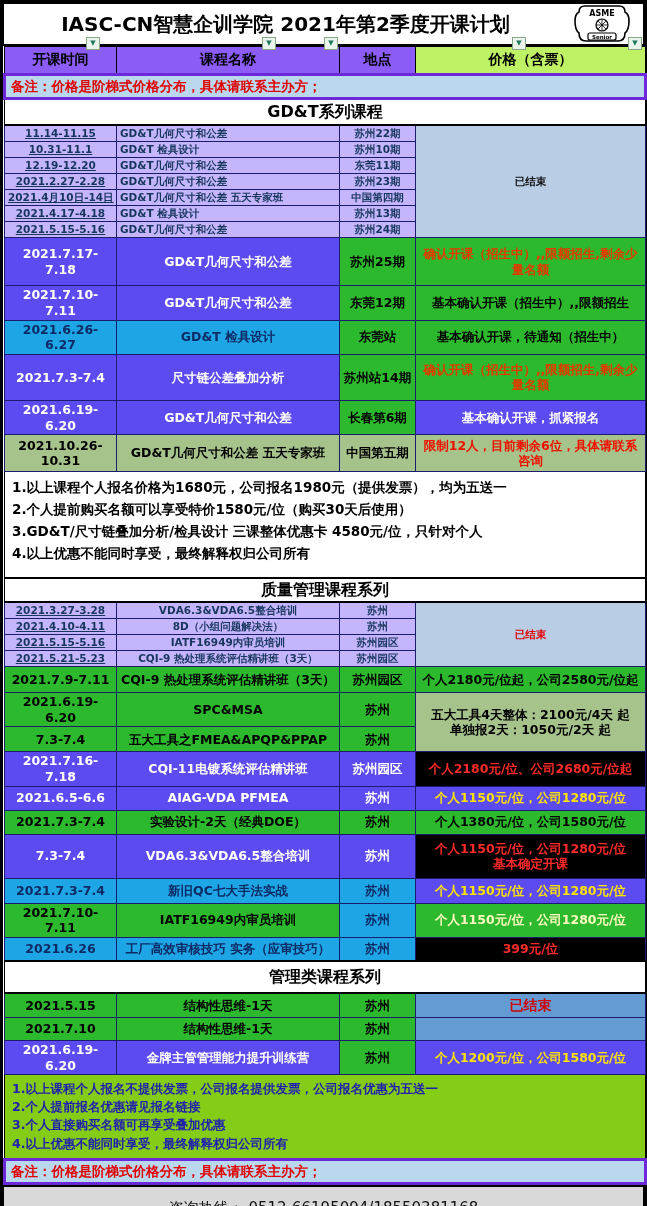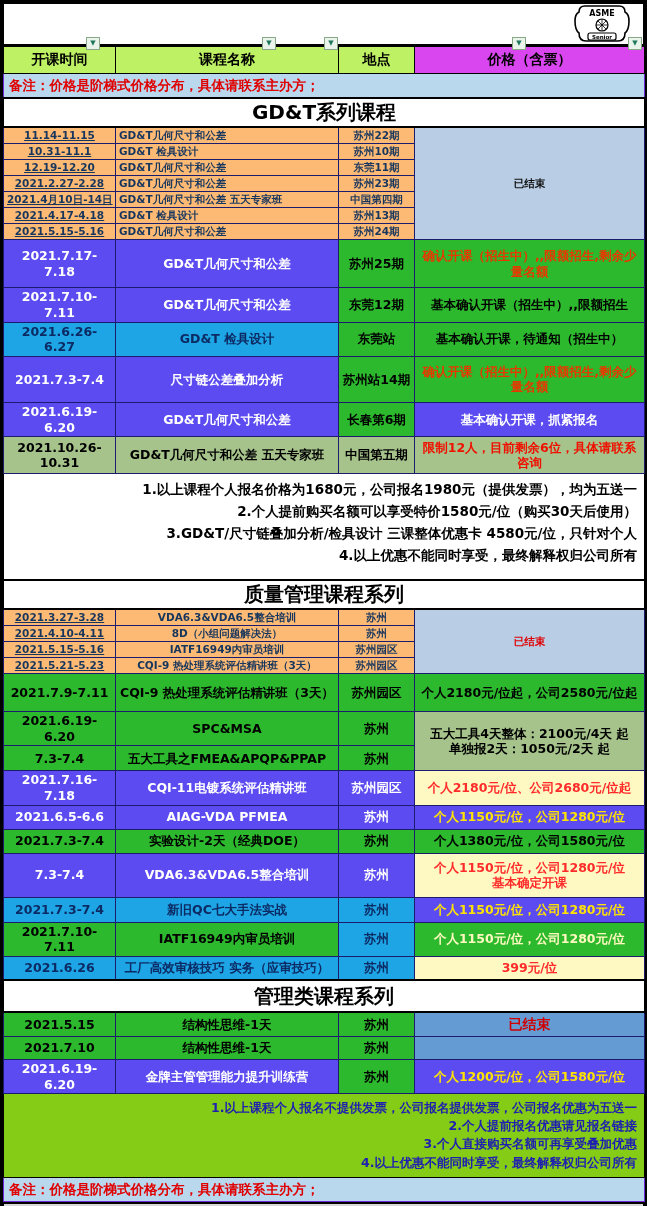--- a/index.html
+++ b/index.html
@@ -13,44 +13,44 @@
   .pagetitle{flex:1;text-align:center;font-size:20px;font-weight:bold;color:#000;
              padding-right:76px;letter-spacing:0px;}
   .logo{position:absolute;right:12px;top:0px;width:58px;height:42px;}
   .farrow{position:absolute;top:33px;width:12px;height:11px;background:#eaf4ea;
           border:1px solid #88a888;color:#1f7a5e;font-size:7px;line-height:10px;
           text-align:center;z-index:3;}
 
   
   table{border-collapse:collapse;width:641px;table-layout:fixed;}
   col.c0{width:112px}col.c1{width:223px}col.c2{width:76px}col.c3{width:230px}
-  th{height:24px;background:#bef264;font-size:14px;font-weight:bold;color:#000;
+  th{height:24px;background:#8b5cf6;font-size:14px;font-weight:bold;color:#000;
      border:1px solid #000;}
-  th.pricecol{background:#d946ef;margin-left:44px;}
+  th.pricecol{background:#bef264;margin-left:44px;}
   td{border:1px solid #1c1c6e;font-weight:bold;font-size:12.5px;text-align:center;
      vertical-align:middle;padding:1px 3px;white-space:pre-line;overflow:hidden;
      line-height:1.25;}
   tr.sm td{font-size:10.5px;white-space:nowrap;}
   tr.sm td.al{white-space:nowrap;}
-  .sec{background:#fff!important;color:#000!important;font-weight:bold;font-size:20px;
+  .sec{background:#fff!important;color:#000!important;font-weight:bold;font-size:16px;
        text-align:center;border:1px solid #000;border-top:2px solid #000;
        border-bottom:2px solid #000;white-space:nowrap;}
   .noteRed{background:#b9d8ee;color:#e00000;font-weight:bold;font-size:13.5px;
-           text-align:left;padding:2px 5px;border:1px solid #6d28d9;white-space:nowrap;}
-  .notes{text-align:right;vertical-align:top;padding:5px 7px;border:1px solid #000;margin-left:16px;}
+           text-align:left;padding:2px 5px;border:3px solid #6d28d9;white-space:nowrap;}
+  .notes{text-align:left;vertical-align:top;padding:5px 7px;border:1px solid #000;margin-left:16px;}
   .n1{background:#fff;color:#000;font-size:13.5px;line-height:1.62;}
   .n2{background:#84cc16;color:#2020b0;font-size:12.5px;line-height:1.45;}
   .notes div{white-space:nowrap;}
 
   
-  .k-e{background:#fdba74;color:#17365d;}
+  .k-e{background:#c4b5fd;color:#17365d;}
   .k-eb{background:#b9cde5;color:#101010;font-size:13px;}
   .k-er{background:#b9cde5;color:#e00000;font-size:13px;}
   .k-pu{background:#5b4bf0;color:#fff;}
-  .k-pur{background:#fef9c3;color:#ff2a2a;}
+  .k-pur{background:#000000;color:#ff2a2a;}
   .k-puy{background:#5b4bf0;color:#ffe400;}
   .k-cy{background:#1ea5e5;color:#0c2a63;}
   .k-gr{background:#2db92d;color:#000;}
   .k-grr{background:#2db92d;color:#e83800;}
   .k-grc{background:#2db92d;color:#fff9c0;}
   .k-sg{background:#a6c38b;color:#000;}
   .k-sgr{background:#a6c38b;color:#f01000;}
   .k-sb{background:#639bd2;color:#d00000;font-size:14px;}
   .al{text-align:left;}
   .ud{text-decoration:underline;}
@@ -60,20 +60,21 @@
           text-align:center;padding:7px 0 9px;}
   .f1{font-size:17px;font-weight:bold;color:#1a1a1a;}
   .f2{font-size:15px;color:#111;margin-top:5px;}
 </style>
 </head>
 <body>
 
 <div class="page">
 
   <div class="titlebar">
+    <div class="pagetitle">IASC-CN智慧企训学院 2021年第2季度开课计划</div>
     <svg class="logo" viewBox="0 0 58 42">
       <path d="M12 2 Q6 2 6 8 Q2 10 2 17 Q2 26 6 29 Q6 37 13 37 L45 37 Q52 37 52 29 Q56 26 56 17 Q56 10 52 8 Q52 2 46 2 Z" fill="#fff" stroke="#000" stroke-width="1.6"></path>
       <text x="29" y="12" text-anchor="middle" font-size="8" font-weight="bold" fill="#000">ASME</text>
       <circle cx="29" cy="21" r="6" fill="none" stroke="#000" stroke-width="1.2"></circle>
       <path d="M29 15 V27 M23 21 H35 M25 17 L33 25 M33 17 L25 25" stroke="#000" stroke-width="0.8"></path>
       <rect x="15" y="29" width="28" height="7" rx="2" fill="#fff" stroke="#000" stroke-width="1.2"></rect>
       <text x="29" y="34.5" text-anchor="middle" font-size="5.5" font-weight="bold" fill="#000">Senior</text>
     </svg>
     <div class="farrow" style="left:82px">▼</div>
     <div class="farrow" style="left:258px">▼</div>
@@ -196,21 +197,21 @@
         <tr class="sm" style="height: 16px;">
           <td class="k-e ud">2021.5.15-5.16</td>
           <td class="k-e">IATF16949内审员培训</td>
           <td class="k-e">苏州园区</td>
         </tr>
         <tr class="sm" style="height: 16px;">
           <td class="k-e ud">2021.5.21-5.23</td>
           <td class="k-e">CQI-9 热处理系统评估精讲班（3天）</td>
           <td class="k-e">苏州园区</td>
         </tr>
-        <tr style="height: 38px;">
+        <tr style="height: 26px;">
           <td class="k-gr">2021.7.9-7.11</td>
           <td class="k-gr">CQI-9 热处理系统评估精讲班（3天）</td>
           <td class="k-gr">苏州园区</td>
           <td class="k-gr">个人2180元/位起，公司2580元/位起</td>
         </tr>
         <tr style="height: 25px;">
           <td class="k-gr">2021.6.19-6.20</td>
           <td class="k-gr">SPC&amp;MSA</td>
           <td class="k-gr">苏州</td>
           <td class="k-sg" rowspan="2">五大工具4天整体：2100元/4天 起

